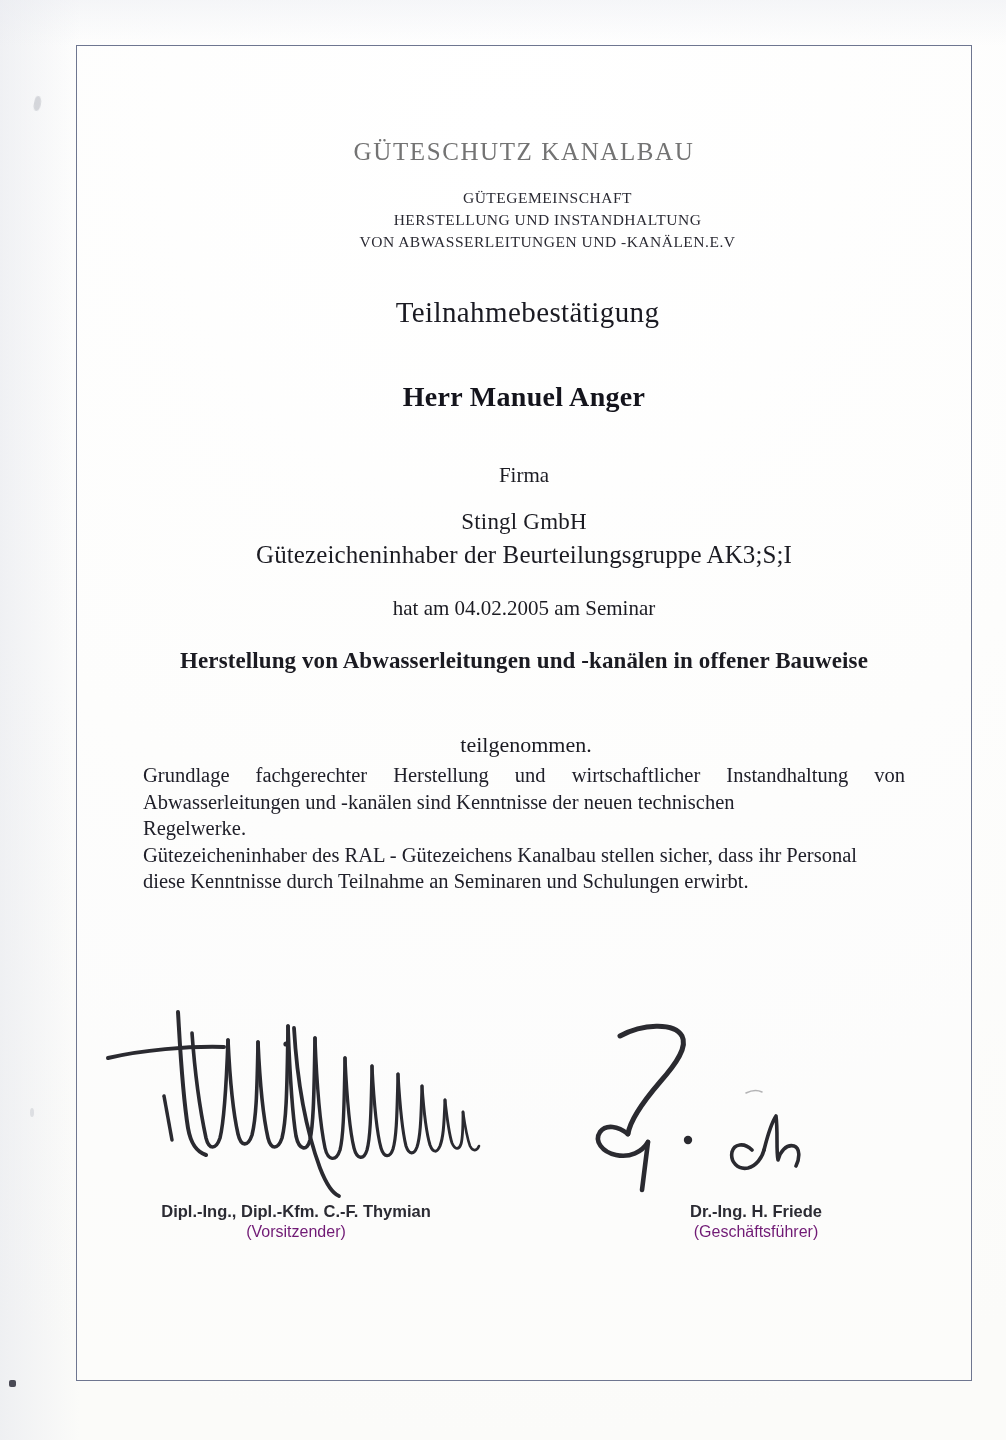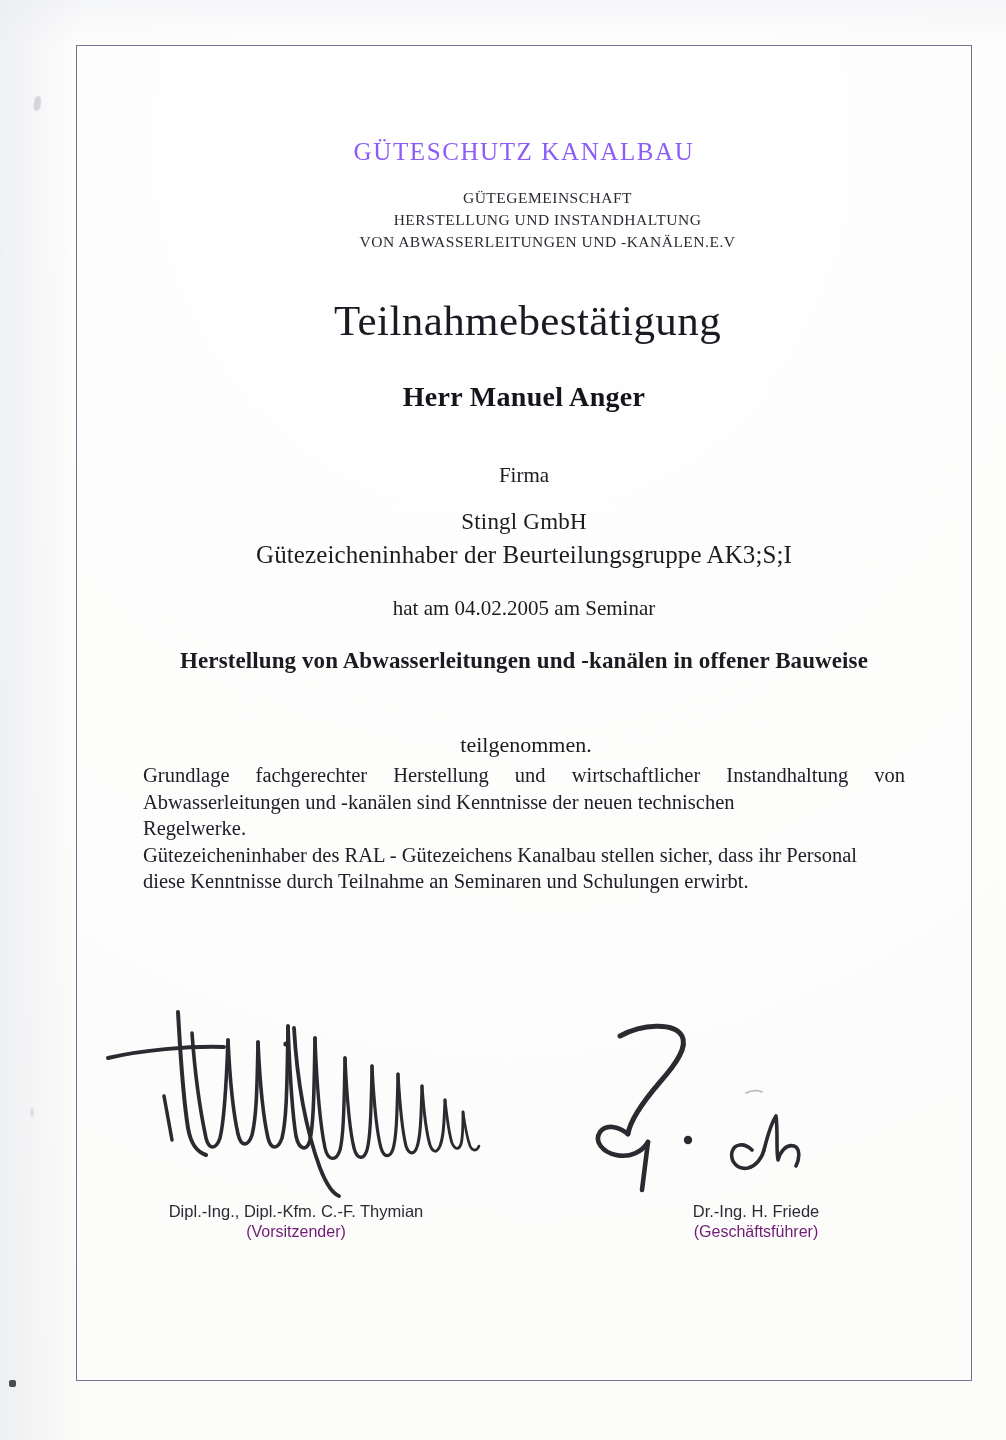--- a/index.html
+++ b/index.html
@@ -90,39 +90,39 @@
 
   .center { text-align: center; }
 
   
   .org-title {
     position: absolute;
     left: 0; right: 0;
     top: 93px;
     font-size: 25px;
     letter-spacing: 1.6px;
-    color: #8b5cf6;
+    color: #737373;
   }
   .org-sub {
     position: absolute;
     left: 0; right: 0;
     top: 142px;
     font-size: 15.5px;
     letter-spacing: 0.5px;
     line-height: 22px;
     color: #2a2a33;
     padding-left: 47px;
   }
 
   
   .doc-title {
     position: absolute;
     left: 0; right: 0;
     top: 251px;
-    font-size: 43px;
+    font-size: 29px;
     letter-spacing: 0.4px;
     color: #1a1a22;
     padding-left: 7px;
   }
 
   .recipient {
     position: absolute;
     left: 0; right: 0;
     top: 336px;
     font-size: 28px;
@@ -232,20 +232,21 @@
     height: 200px;
   }
   .sig-ink svg { display: block; }
 
   .sig-caption {
     font-family: "Liberation Sans", "DejaVu Sans", sans-serif;
     font-size: 16.5px;
     line-height: 23px;
     text-align: center;
     color: #2b2b33;
+    font-weight: bold;
   }
   .sig-role {
     font-family: "Liberation Sans", "DejaVu Sans", sans-serif;
     font-size: 16px;
     text-align: center;
     color: #701a75;
   }
 </style>
 </head>
 <body>

